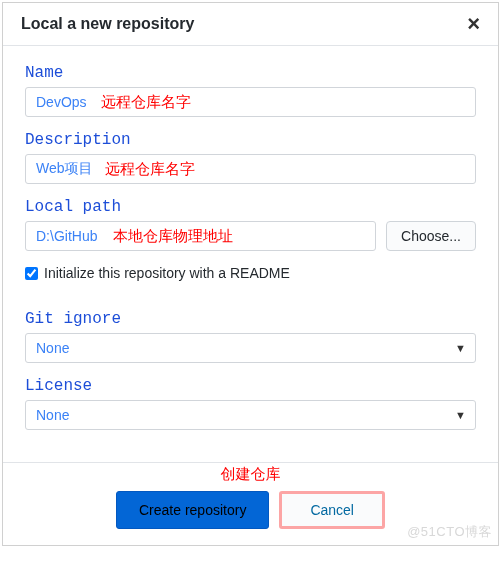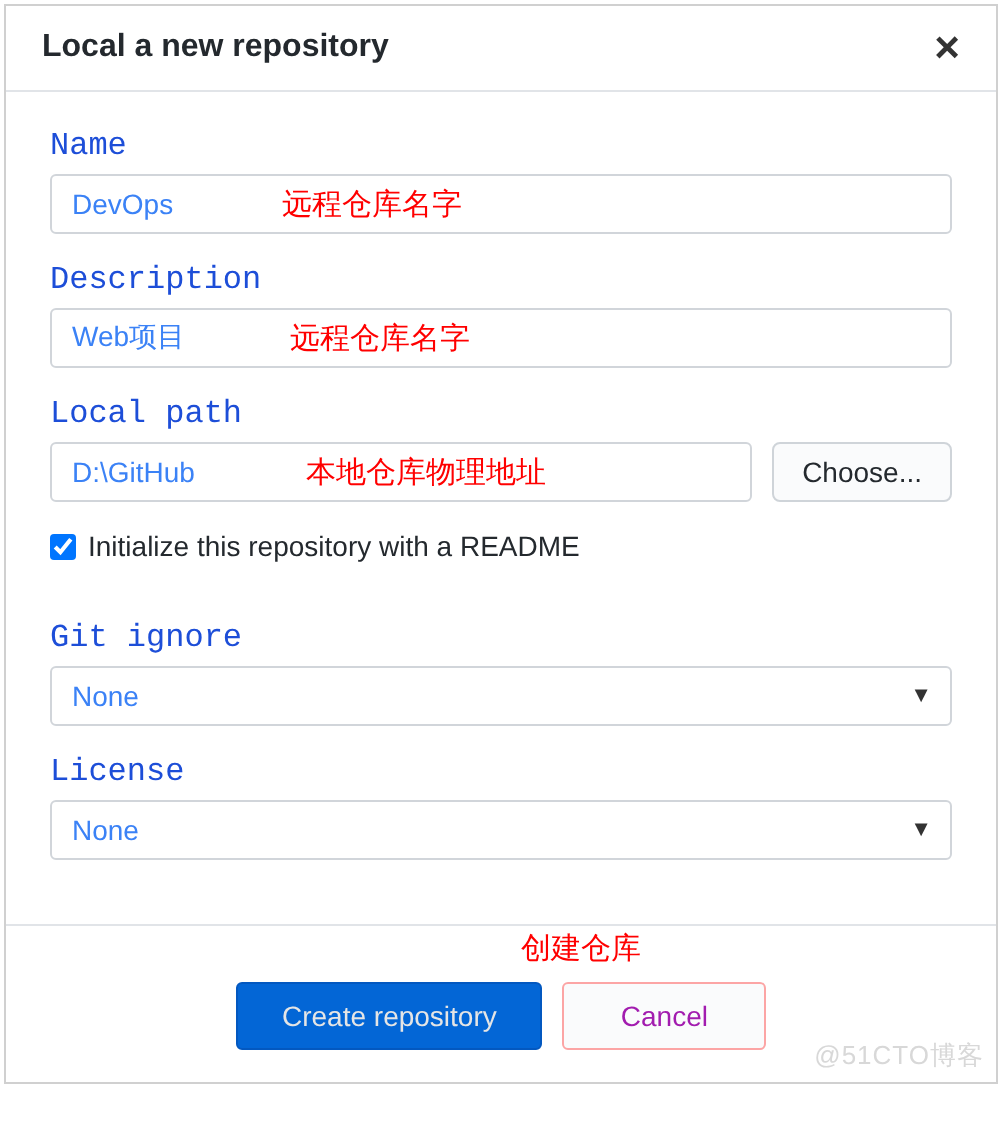--- a/index.html
+++ b/index.html
@@ -90,47 +90,46 @@
     margin-bottom: 29px;
   }
   .checkbox-row input { margin: 0; }
   .annotation {
     position: absolute;
     color: #ff0000;
     font-size: 15px;
     pointer-events: none;
     white-space: nowrap;
     font-family: "Microsoft YaHei", SimSun, sans-serif;
-    margin-left: 40px;
   }
   .footer {
     text-align: center;
     position: relative;
     padding: 6px 0 16px 0;
     border-top: 1px solid #e1e4e8;
     margin-top: 8px;
   }
   .footer-buttons {
     display: inline-flex;
     gap: 10px;
     margin-top: 22px;
   }
   .btn-primary {
     background: #0366d6;
-    color: #e5e5e5;
+    color: #000000;
     border: 1px solid #0358c0;
     padding: 8px 22px;
     font-size: 14px;
     border-radius: 3px;
     cursor: pointer;
   }
   .btn-secondary {
     background: #fafbfc;
-    color: #a21caf;
-    border: 1px solid #fca5a5;
+    color: #0369a1;
+    border: 3px solid #fca5a5;
     padding: 8px 28px;
     font-size: 14px;
     border-radius: 3px;
     cursor: pointer;
   }
   .watermark {
     position: absolute;
     right: 6px;
     bottom: 4px;
     color: #d8d8d8;

